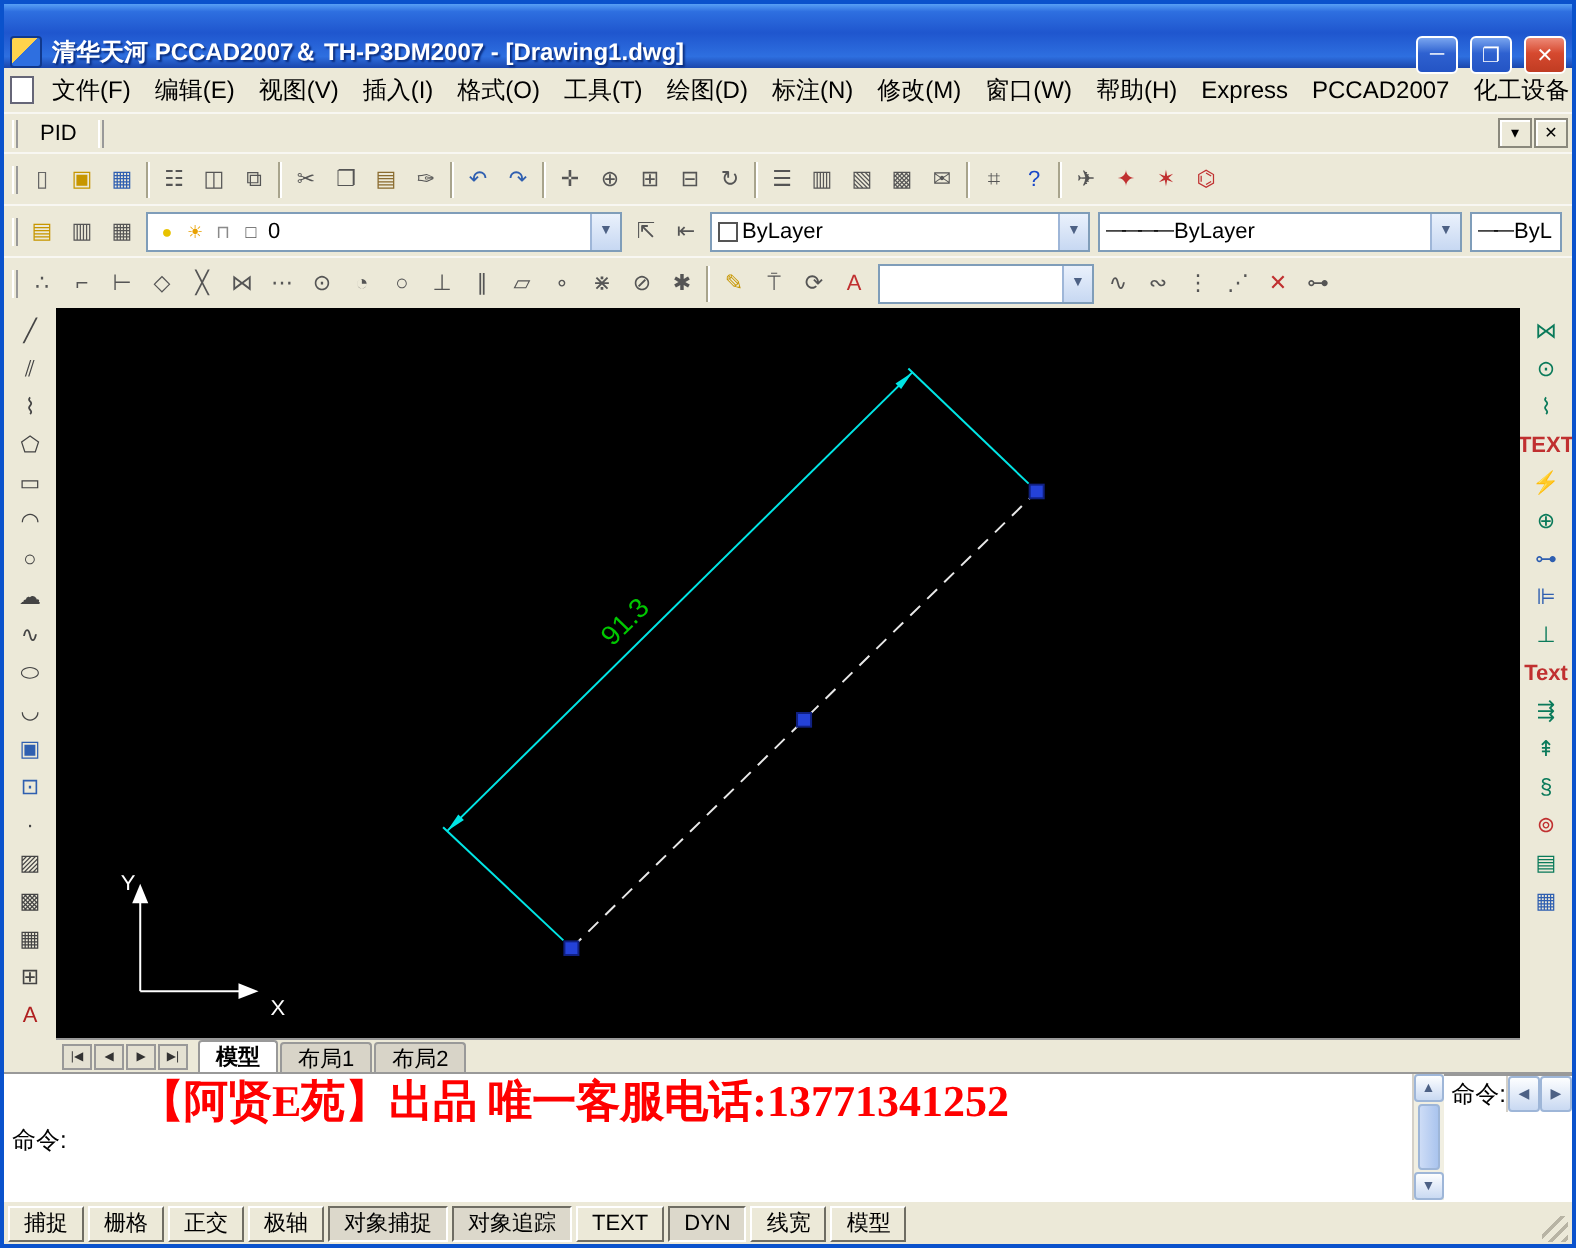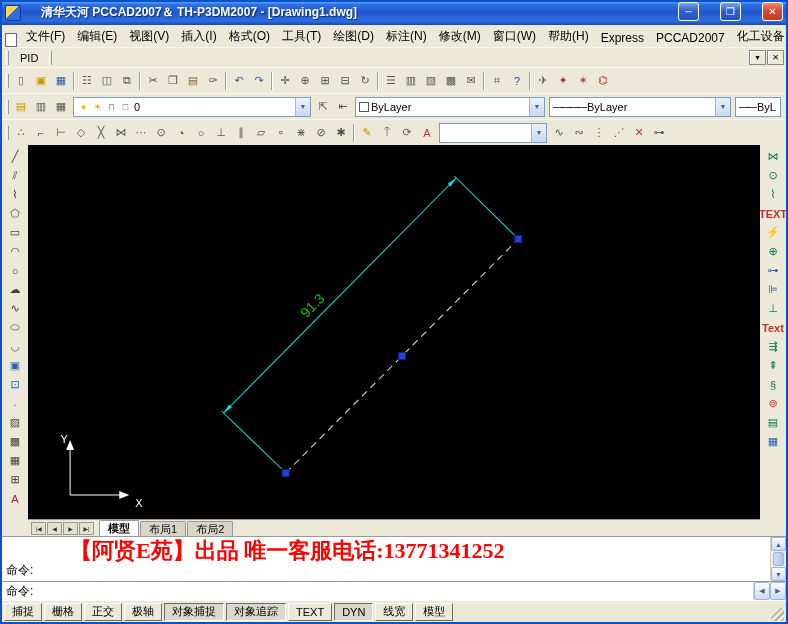--- a/index.html
+++ b/index.html
@@ -1,29 +1,29 @@
 <!DOCTYPE html>
 <html><head>
 <meta charset="utf-8">
 <style>
   *{box-sizing:border-box;margin:0;padding:0}
   html,body{width:788px;height:624px;overflow:hidden}
   body{font-family:"Liberation Sans","DejaVu Sans",sans-serif;font-size:12px;background:#000}
   .window{width:788px;height:624px;display:flex;flex-direction:column;background:#ECE9D8;border:2px solid #0A52CC}
   
-  .titlebar{height:23px;flex:none;display:flex;align-items:flex-end;gap:20px;padding:4px 3px;
+  .titlebar{height:23px;flex:none;display:flex;align-items:flex-start;gap:5px;padding:16px 3px;
     background:linear-gradient(180deg,#57A0F5 0%,#2E6FE0 12%,#1F56CE 45%,#2E6FE0 82%,#1A46AC 100%)}
   .app-icon{width:16px;height:16px;border-radius:2px;flex:none;
     background:linear-gradient(135deg,#FFD34D 0 45%,#2E6FE0 45% 100%);border:1px solid #10388C}
   .title{flex:1;color:#fff;font-weight:bold;text-shadow:1px 1px 1px #0A2C7C;white-space:nowrap;overflow:hidden}
   .win-btn{width:21px;height:19px;margin-left:1px;border-radius:3px;border:1px solid #fff;color:#fff;font-size:10px;
     display:flex;align-items:center;justify-content:center;background:linear-gradient(180deg,#79A5EF,#2E61D0 45%,#2454C4)}
   .win-btn.close{background:linear-gradient(180deg,#ED8A77,#D6492F 45%,#C03C22)}
   
-  .menubar{height:22px;flex:none;display:flex;align-items:flex-end;padding:0 3px;gap:0}
+  .menubar{height:22px;flex:none;display:flex;align-items:center;padding:0 3px;gap:0}
   .doc-icon{width:12px;height:14px;background:#fff;border:1px solid #667;margin-right:3px;flex:none}
   .menu-item{padding:2px 6px;white-space:nowrap}
   .mdi-btn{width:17px;height:15px;border:1px solid #8A887C;background:#ECE9D8;font-size:8px;
     display:flex;align-items:center;justify-content:center;box-shadow:inset 1px 1px 0 #fff}
   
   .pidbar{height:20px;flex:none;display:flex;align-items:center;gap:2px;padding:0 2px;border-top:1px solid #F8F7F2}
   .drag-handle{width:3px;height:14px;border-left:1px solid #fff;border-right:1px solid #999;margin:0 2px;flex:none}
   .txt-btn{font-size:11px;padding:1px 6px;border:1px solid transparent;background:transparent;white-space:nowrap}
   .pid-right{margin-left:auto;display:flex;gap:1px}
   
@@ -49,21 +49,21 @@
   .canvas{flex:1;background:#000;position:relative;min-height:0}
   .canvas svg{position:absolute;inset:0;width:100%;height:100%}
   
   .tabbar{height:17px;flex:none;background:#ECE9D8;display:flex;align-items:center;padding-left:3px;gap:1px;border-top:1px solid #999}
   .tab-nav{display:flex;gap:1px;margin-right:4px}
   .tab-nav .tb-btn{width:15px;height:13px;font-size:6px;border:1px solid #999;background:#E4E1D2;color:#333}
   .tab{font-size:11px;height:15px;display:flex;align-items:center;padding:0 8px;background:#D8D4C8;
     border:1px solid #999;border-bottom:none;border-radius:2px 2px 0 0}
   .tab.active{background:#fff;font-weight:bold;height:16px}
   
-  .command{height:64px;flex:none;display:flex;flex-direction:column;background:#fff;border-top:1px solid #999}
+  .command{height:64px;flex:none;display:flex;flex-direction:row;background:#fff;border-top:1px solid #999}
   .cmd-history{flex:1;display:flex;min-height:0}
   .cmd-lines{flex:1;padding:1px 4px;overflow:hidden;white-space:nowrap}
   .banner{color:#F00;font-weight:bold;font-size:22px;line-height:25px;padding-left:64px;
     font-family:"Liberation Serif","DejaVu Serif",serif;white-space:nowrap}
   .cmd-line{font-size:12px;line-height:15px;color:#000}
   .vscroll{width:16px;flex:none;background:#F1EFE2;border-left:1px solid #D4D0C8;display:flex;flex-direction:column}
   .scroll-btn{height:14px;flex:none;font-size:7px;color:#4D6185;display:flex;align-items:center;justify-content:center;
     background:linear-gradient(180deg,#FDFEFF,#C9D9F2);border:1px solid #9EB6D8;border-radius:2px}
   .vthumb{flex:1;margin:1px 2px;background:linear-gradient(90deg,#CDDCF6,#AAC4EE);border:1px solid #9EB6D8;border-radius:2px}
   .cmd-prompt{height:19px;flex:none;border-top:1px solid #999;display:flex;align-items:center;padding-left:4px;font-size:12px}

